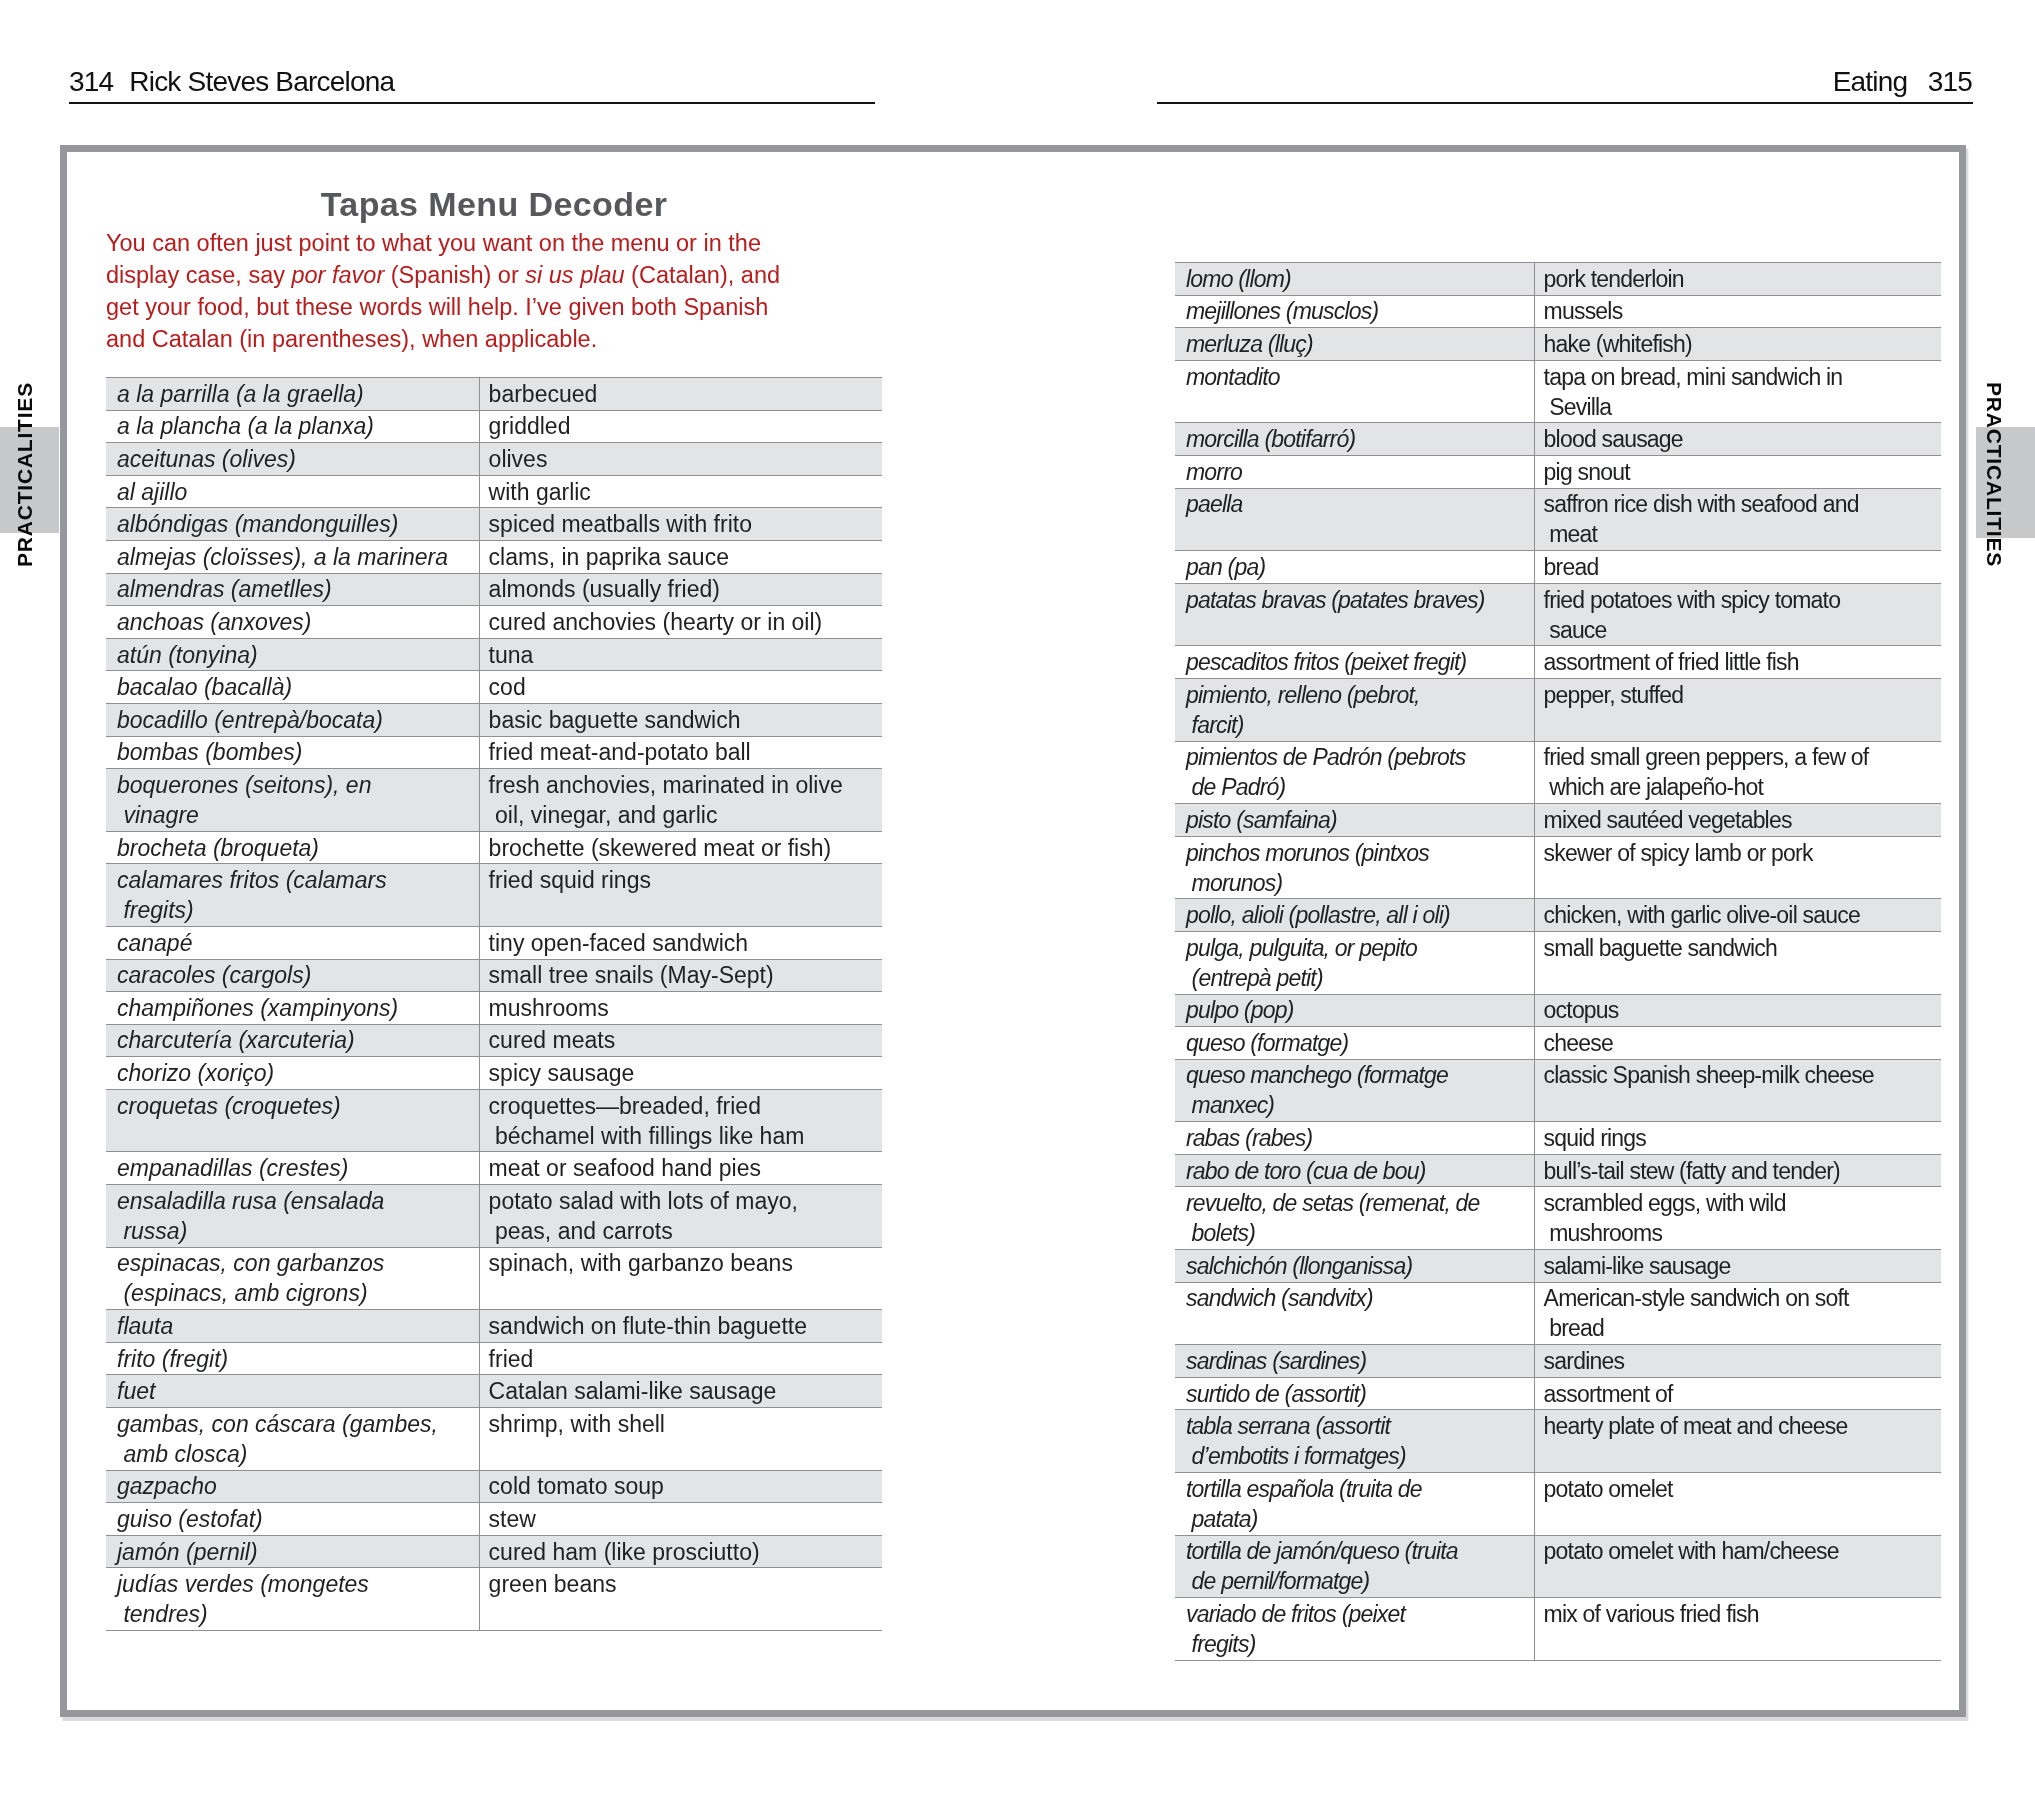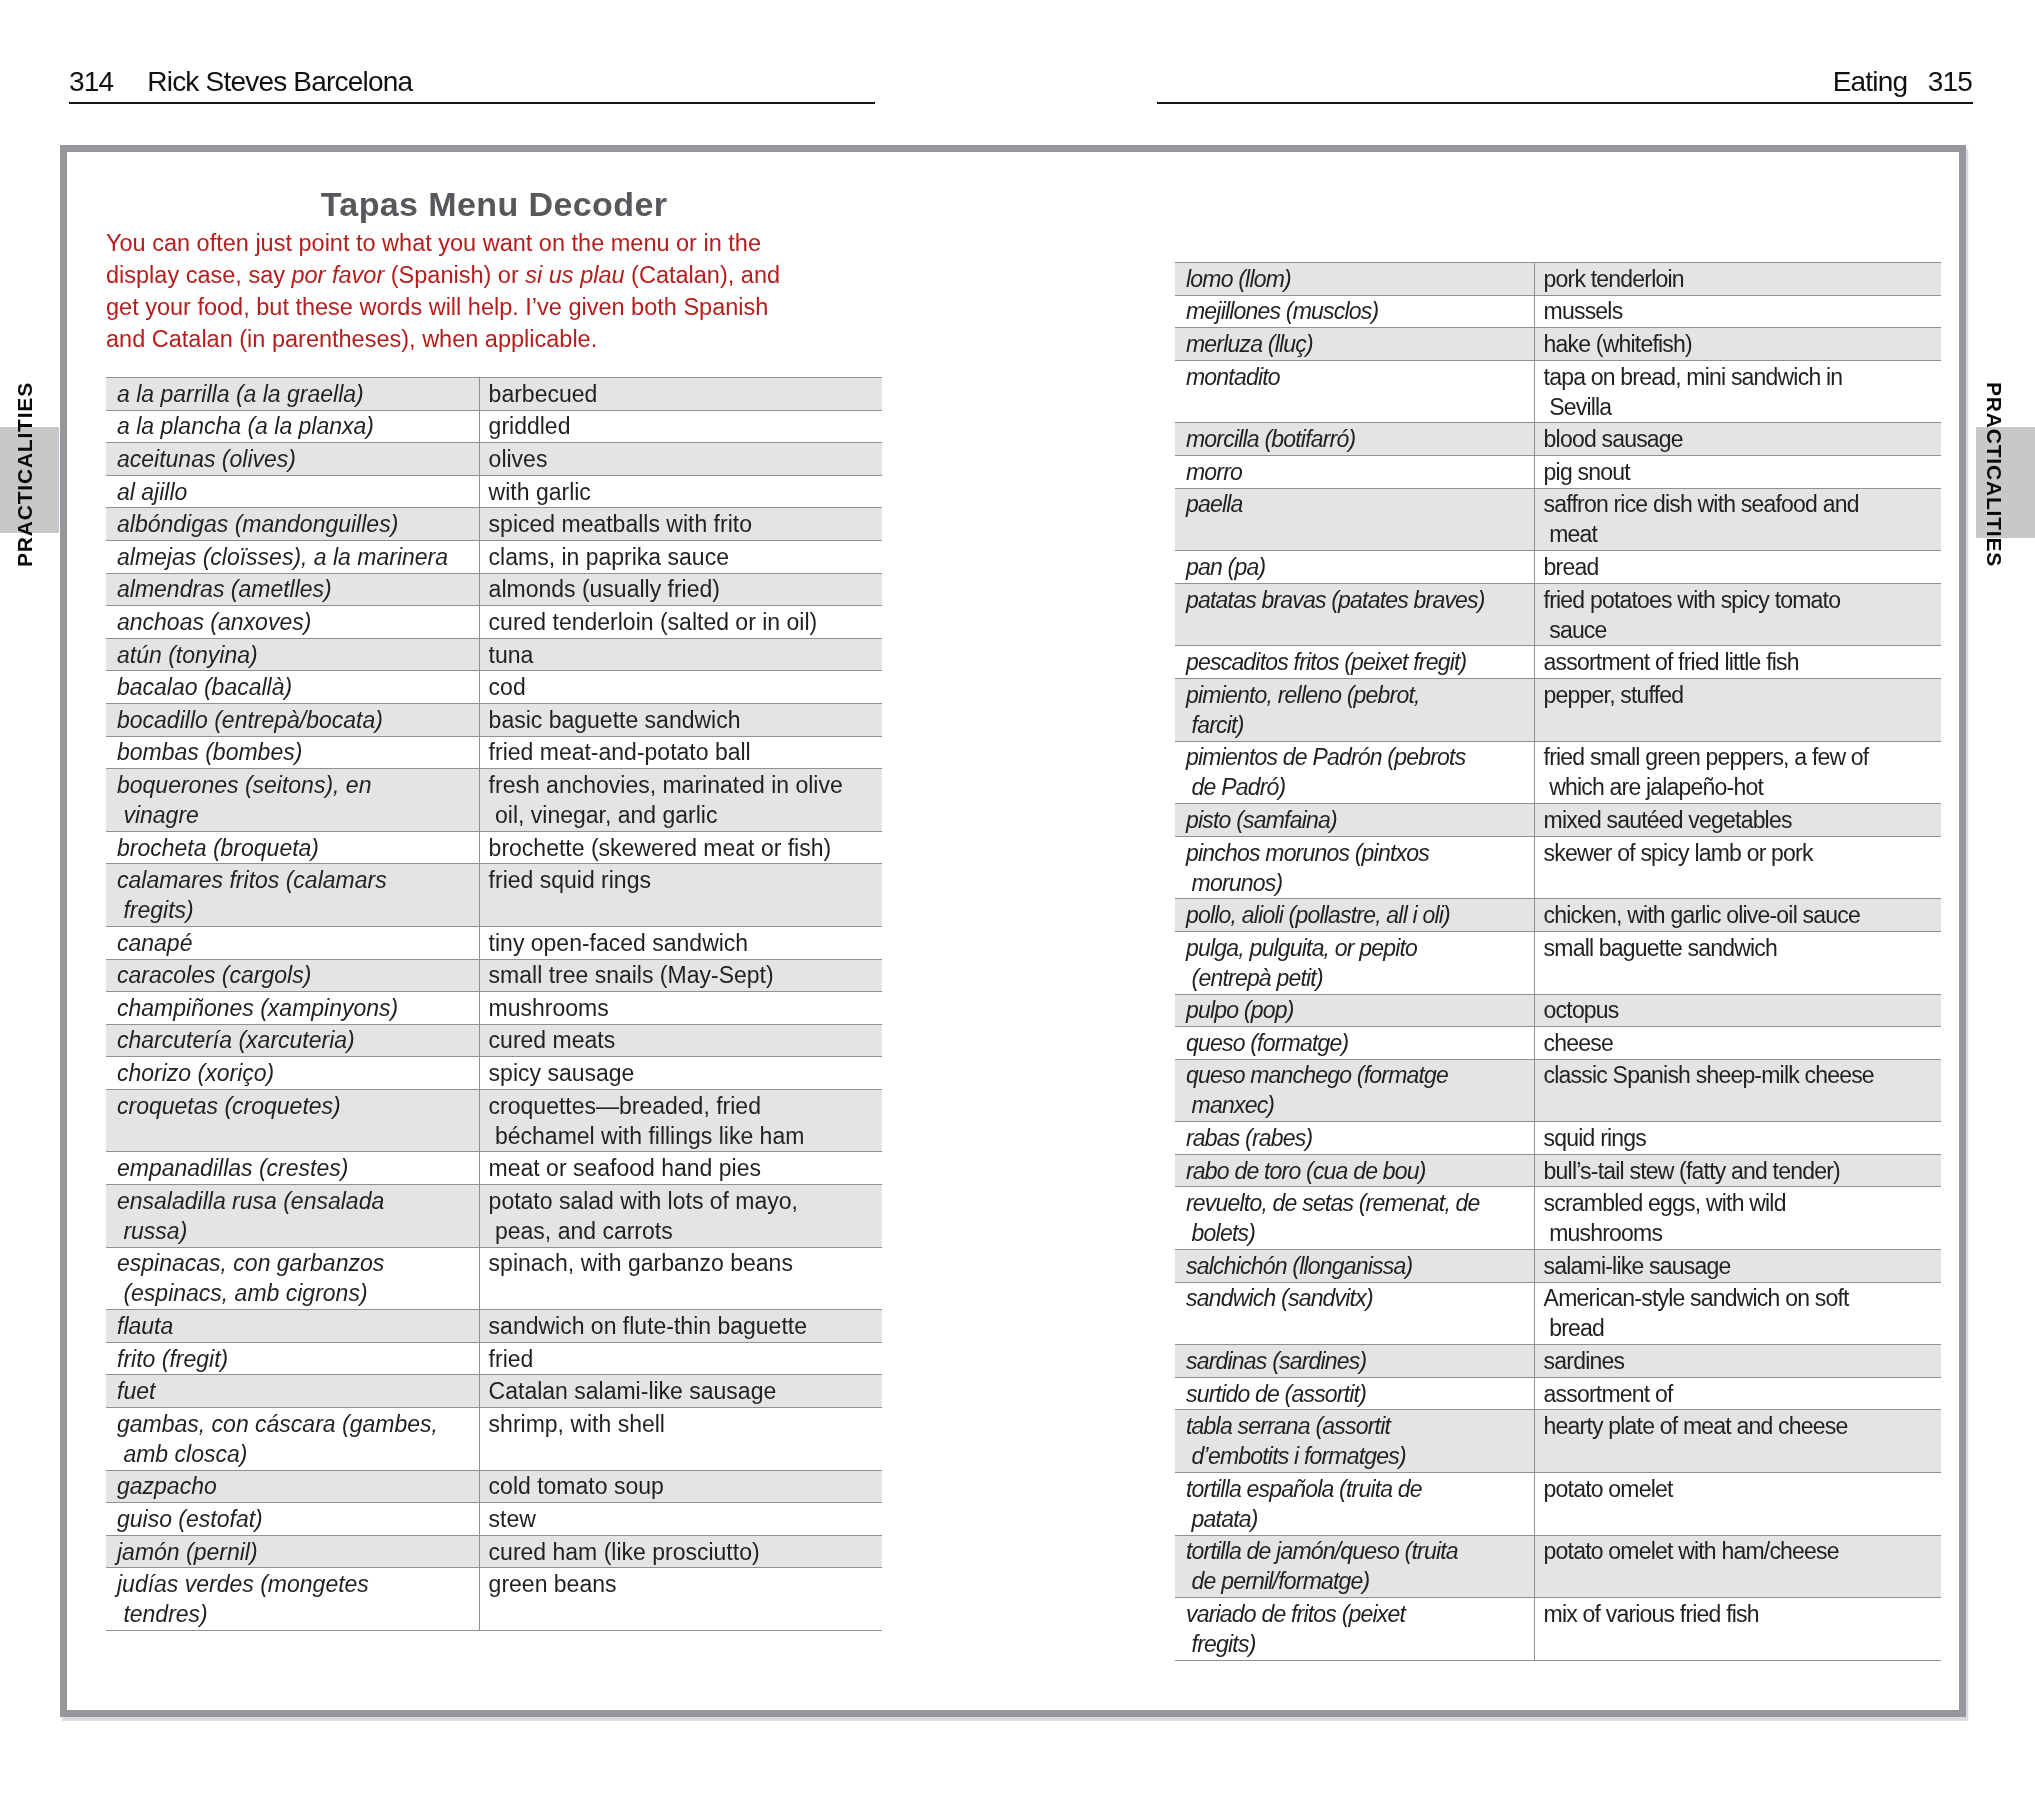--- a/index.html
+++ b/index.html
@@ -13,21 +13,21 @@
   html,body{margin:0;padding:0;background:#ffffff;}
   .spread{
     position:relative;width:2035px;height:1809px;background:#ffffff;
     font-family:"Liberation Sans", sans-serif;color:var(--text-color);
     overflow:hidden;
   }
   
   .pg-header{position:absolute;top:66px;font-size:28px;letter-spacing:-0.8px;color:#111;white-space:nowrap;}
   .pg-header .pnum{font-weight:normal;}
   .pg-header-left{left:69px;}
-  .pg-header-left .pnum{margin-right:34px;}
+  .pg-header-left .pnum{margin-right:16px;}
   .pg-header-right{right:63px;text-align:right;}
   .pg-header-right .head-title{font-weight:normal;margin-right:20.4px;}
   .hrule{position:absolute;top:102px;height:2.3px;background:#141414;}
   .hrule-left{left:69px;width:806px;}
   .hrule-right{left:1157px;width:816px;}
   
   .decoder-box{
     position:absolute;left:60px;top:145px;width:1906px;height:1572px;
     border:7.8px solid var(--box-border);background:#fff;box-sizing:border-box;
     box-shadow:2.3px 3.9px 0 #dadbdc;
@@ -111,21 +111,21 @@
         <div class="mrow">
           <div class="cell term">almejas (cloïsses), a la marinera</div>
           <div class="cell def">clams, in paprika sauce</div>
         </div>
         <div class="mrow">
           <div class="cell term">almendras (ametlles)</div>
           <div class="cell def">almonds (usually fried)</div>
         </div>
         <div class="mrow">
           <div class="cell term">anchoas (anxoves)</div>
-          <div class="cell def">cured tenderloin (salted or in oil)</div>
+          <div class="cell def">cured anchovies (hearty or in oil)</div>
         </div>
         <div class="mrow">
           <div class="cell term">atún (tonyina)</div>
           <div class="cell def">tuna</div>
         </div>
         <div class="mrow">
           <div class="cell term">bacalao (bacallà)</div>
           <div class="cell def">cod</div>
         </div>
         <div class="mrow">

